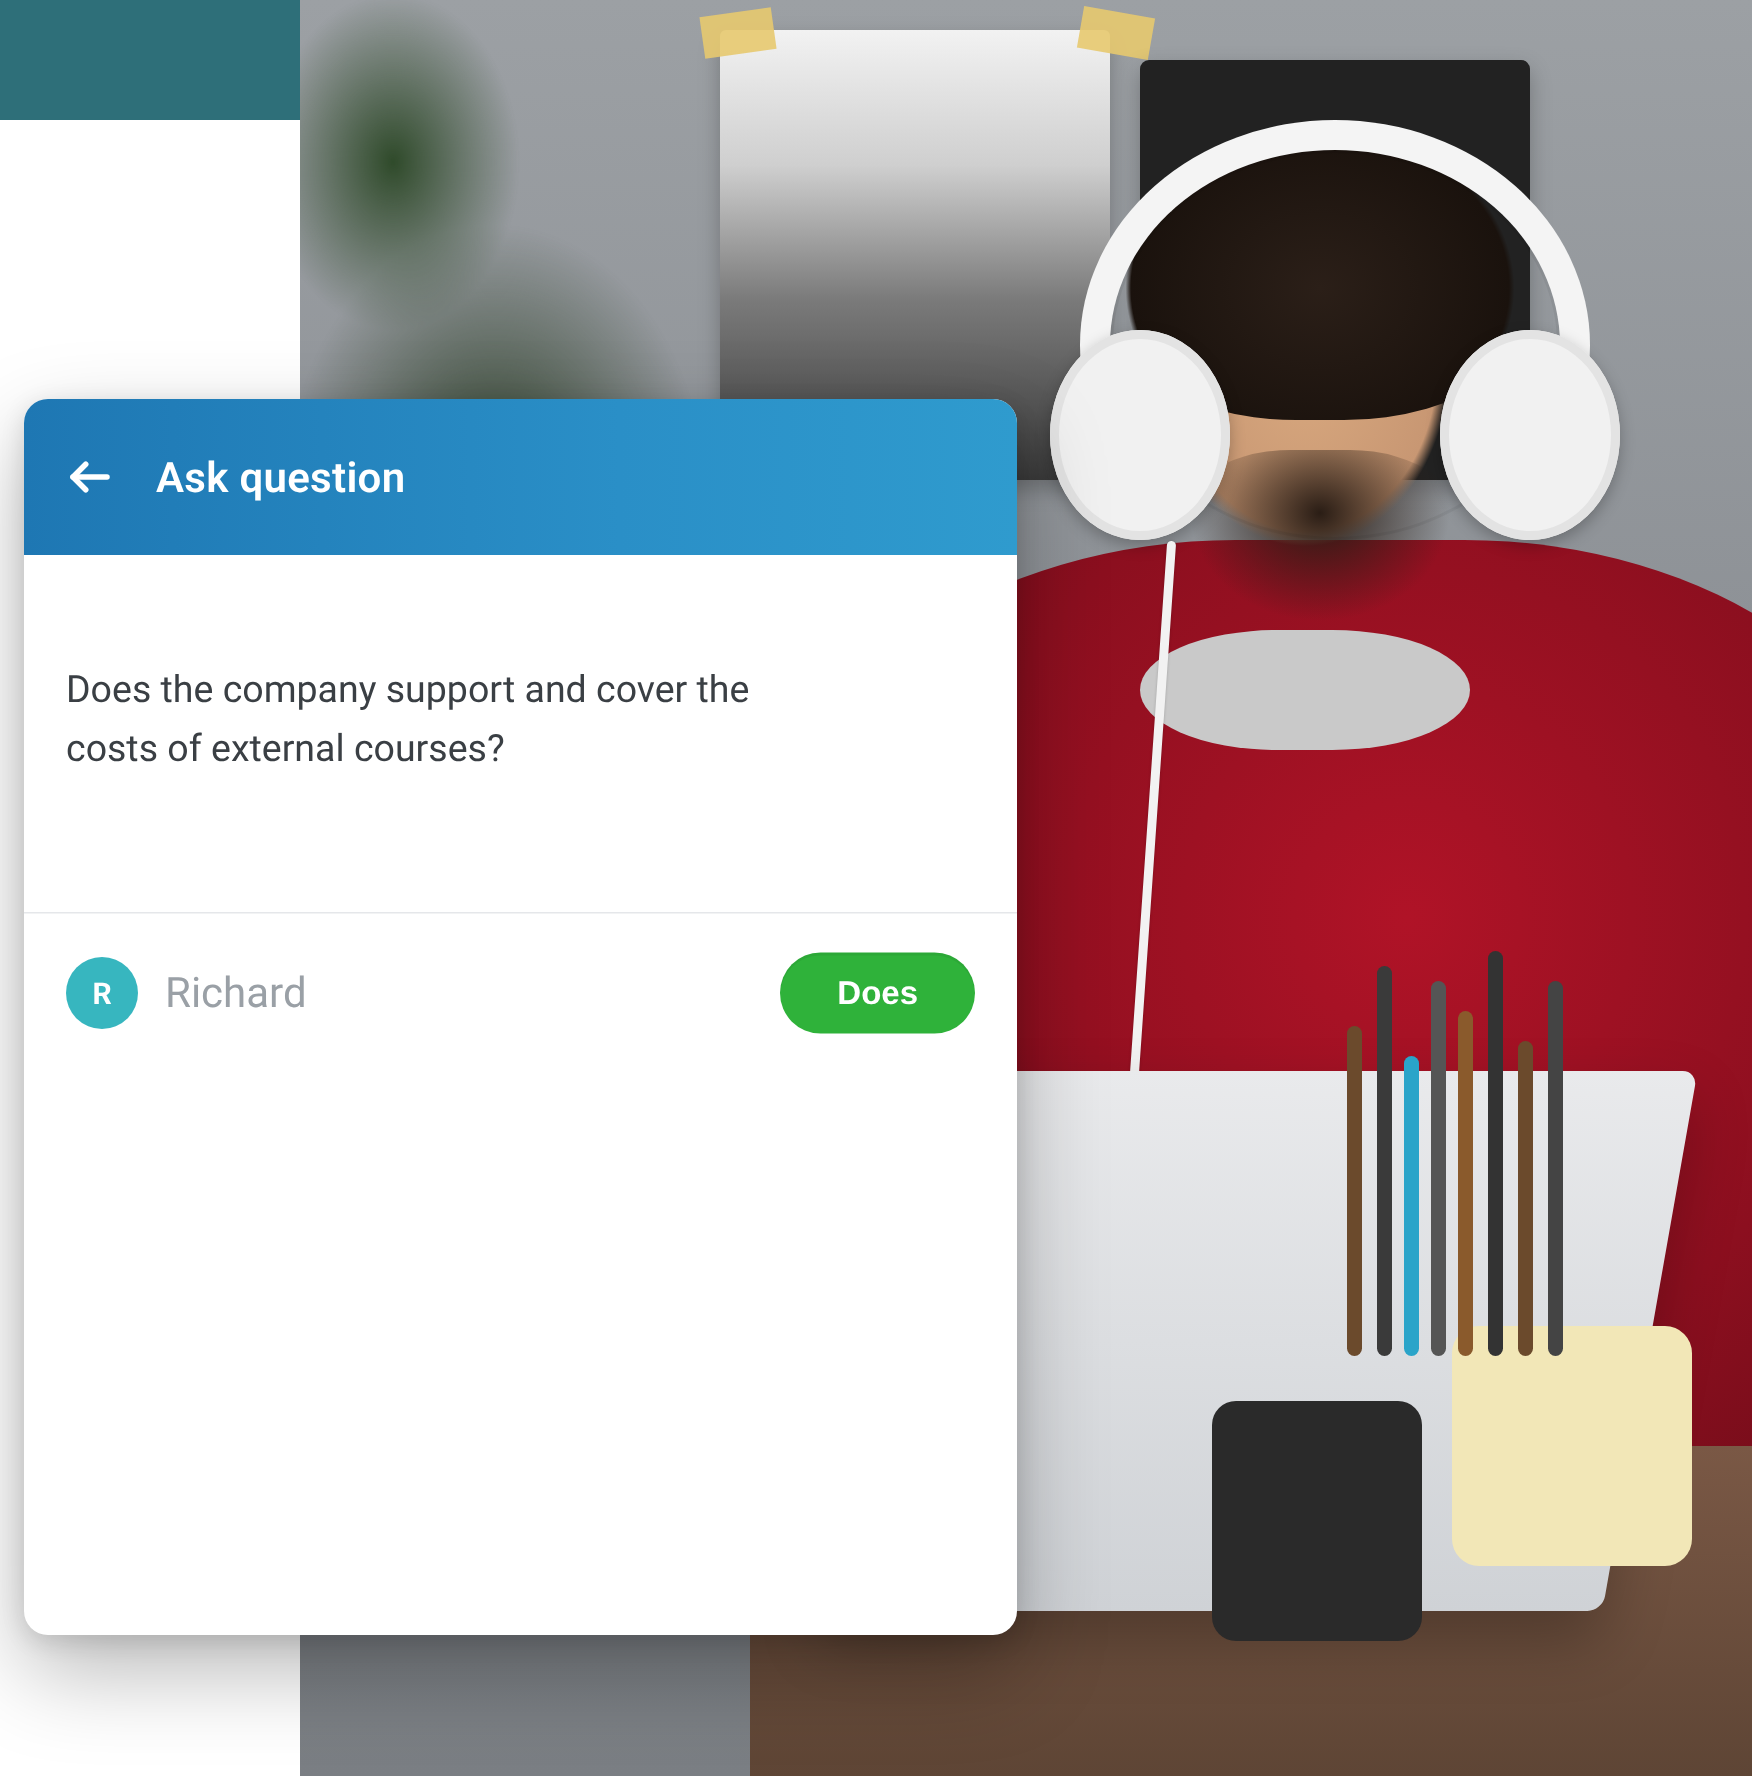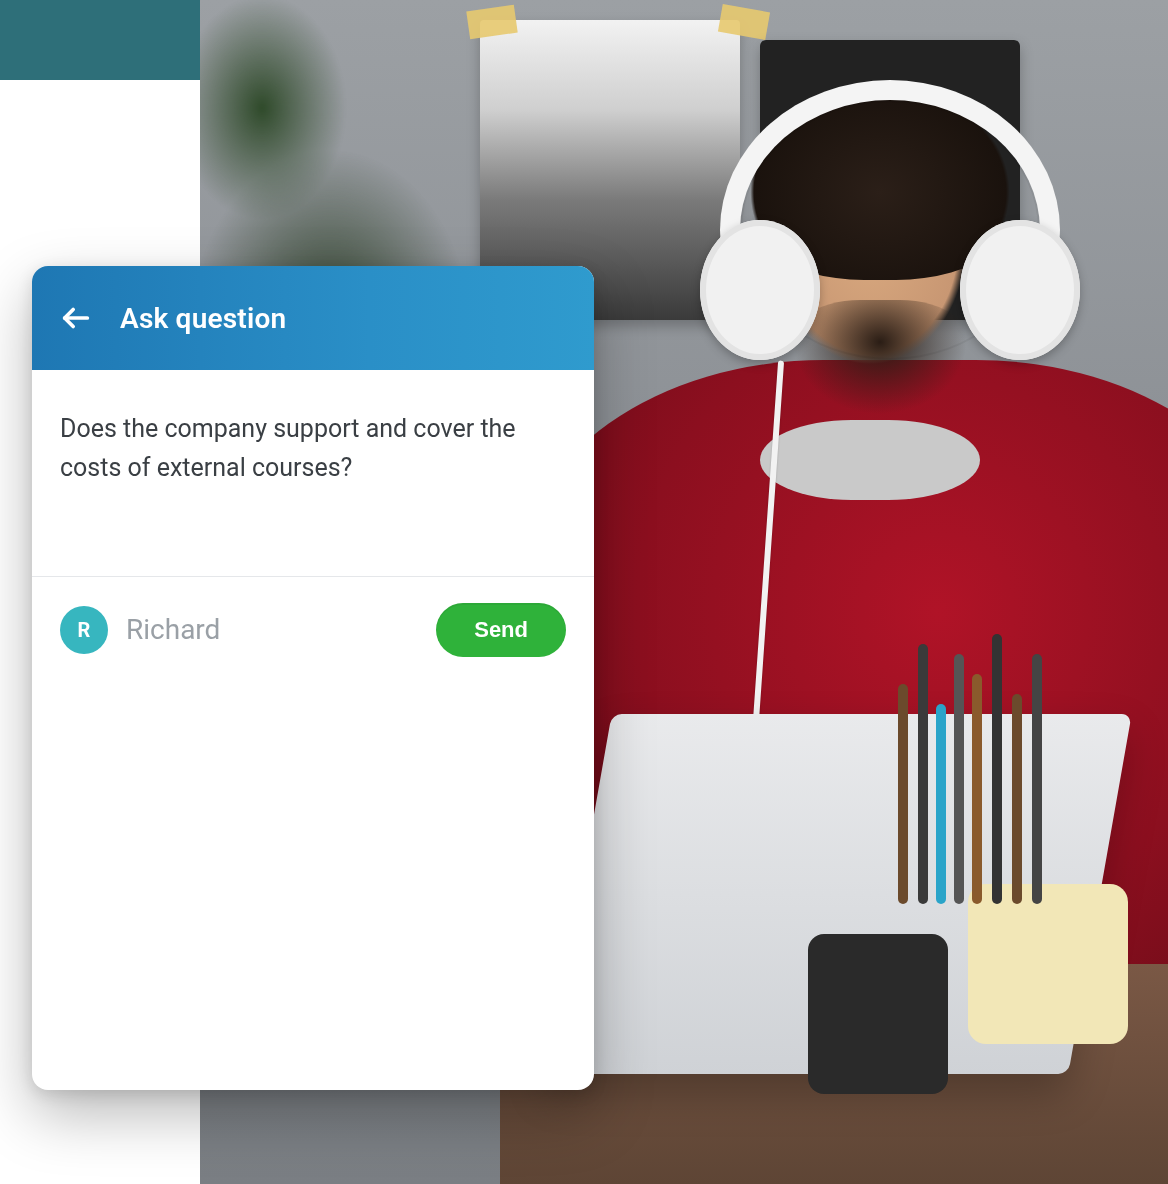--- a/index.html
+++ b/index.html
@@ -114,43 +114,43 @@
     .photo .tools span:nth-child(6){ left:104px; height:270px; background:#333; }
     .photo .tools span:nth-child(7){ left:124px; height:210px; background:#6b4a2c; }
     .photo .tools span:nth-child(8){ left:144px; height:250px; background:#444; }
 
     
     .teal-block { position:absolute; left:0; top:0; width:200px; height:80px; background:#2e6f79; }
 
     
     .card {
       position: absolute;
-      left: 32px;
+      left: 16px;
       top: 266px;
-      width: 562px;
+      width: 662px;
       height: 824px;
       background: #fff;
       border-radius: 16px;
       box-shadow: 0 24px 60px rgba(0,0,0,.28), 0 4px 16px rgba(0,0,0,.12);
       overflow: hidden;
       display: flex; flex-direction: column;
     }
     .card-header {
       height: 104px;
       background: linear-gradient(90deg, #1e77b3 0%, #2a8fc7 60%, #2f9bce 100%);
       display: flex; align-items: center; gap: 22px;
       padding: 0 22px;
       color: #fff;
     }
     .back-btn { width: 44px; height: 44px; border-radius: 10px; display:flex; align-items:center; justify-content:center; cursor:pointer; }
     .back-btn svg{ width: 34px; height: 34px; stroke:#fff; }
     .header-title { font-size: 28px; font-weight: 600; letter-spacing: .2px; }
 
     .card-body { padding: 40px 28px 28px; }
-    .question-text { font-size: 25px; line-height: 1.55; color: #3a3f44; max-width: 480px; }
+    .question-text { font-size: 25px; line-height: 1.55; color: #3a3f44; max-width: 480px; margin-top: 32px; }
 
     .divider { height: 1px; background: #e5e7ea; margin-top: 60px; }
 
     .sender-row { display:flex; align-items:center; justify-content:space-between; padding: 26px 28px; }
     .sender-left { display:flex; align-items:center; gap:18px; }
     .avatar { width:48px; height:48px; border-radius:50%; background:#37b6bf; color:#fff; font-weight:700; display:flex; align-items:center; justify-content:center; font-size:20px; }
     .sender-name { font-size:28px; color:#9aa0a6; }
     .send-btn { background:#2fb23a; color:#fff; border:none; border-radius:999px; padding:14px 38px; font-size:22px; font-weight:600; cursor:pointer; box-shadow: 0 2px 0 rgba(0,0,0,.05) inset; }
   </style>
 </head>
@@ -206,16 +206,16 @@
       <p class="question-text">Does the company support and cover the costs of external courses?</p>
     </div>
 
     <div class="divider"></div>
 
     <div class="sender-row">
       <div class="sender-left">
         <div class="avatar">R</div>
         <span class="sender-name">Richard</span>
       </div>
-      <button class="send-btn" type="button">Send</button>
+      <button class="send-btn" type="button">Does</button>
     </div>
   </section>
 </div>
 
 </body></html>

